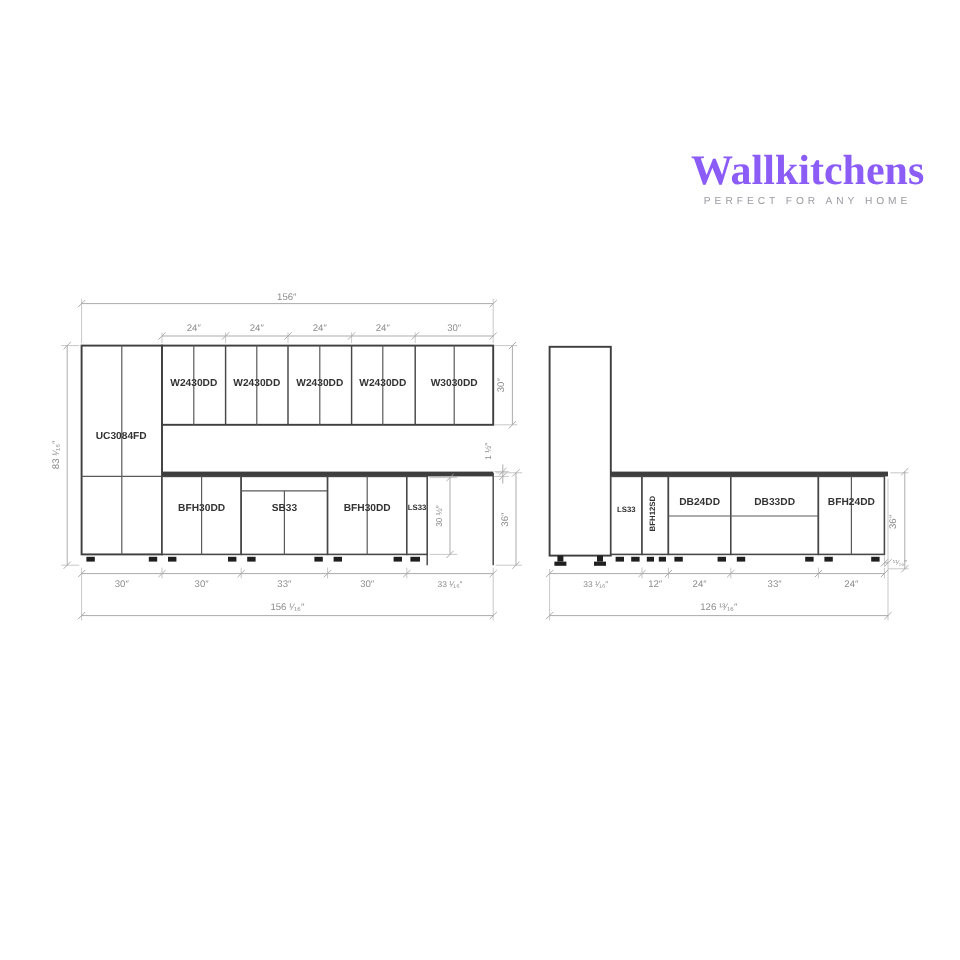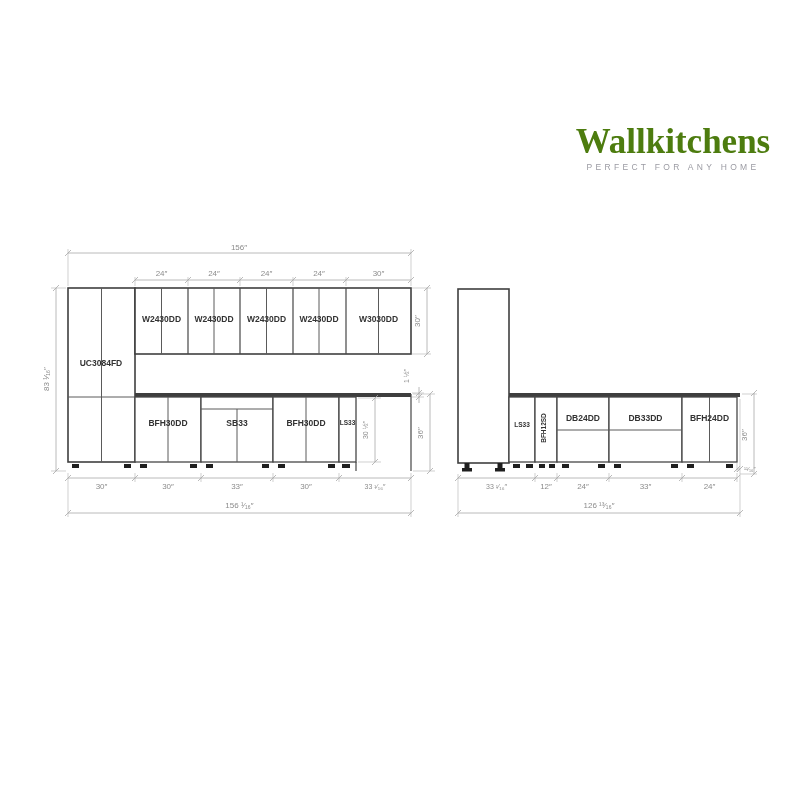--- a/index.html
+++ b/index.html
@@ -1,21 +1,21 @@
 <!DOCTYPE html>
 <html><head>
 <meta charset="utf-8">
 <style>
   html,body{margin:0;padding:0;background:#ffffff;}
   #page{position:relative;width:800px;height:800px;background:#ffffff;overflow:hidden;
         font-family:"Liberation Sans",sans-serif;}
   
   #logo{position:absolute;left:568px;top:124px;width:210px;text-align:center;}
   #brand{font-family:"Liberation Serif",serif;font-weight:bold;font-size:35px;
-         color:#4d7c0f;letter-spacing:0px;line-height:1;white-space:nowrap;}
+         color:#8b5cf6;letter-spacing:0px;line-height:1;white-space:nowrap;}
   #tagline{margin-top:3px;font-size:8.5px;color:#9b9ba3;letter-spacing:3.3px;
            white-space:nowrap;}
   
   .cab{fill:#ffffff;stroke:#474747;stroke-width:1.3;}
   .cab-heavy{fill:#ffffff;stroke:#3f3f3f;stroke-width:1.6;}
   .div{stroke:#5a5a5a;stroke-width:1;fill:none;}
   .bound{stroke:#474747;stroke-width:1.2;fill:none;}
   .counter{fill:#3e3e3e;stroke:none;}
   .panel{stroke:#474747;stroke-width:1.2;fill:none;}
   .dimline{stroke:#a8a8a8;stroke-width:0.8;fill:none;}

